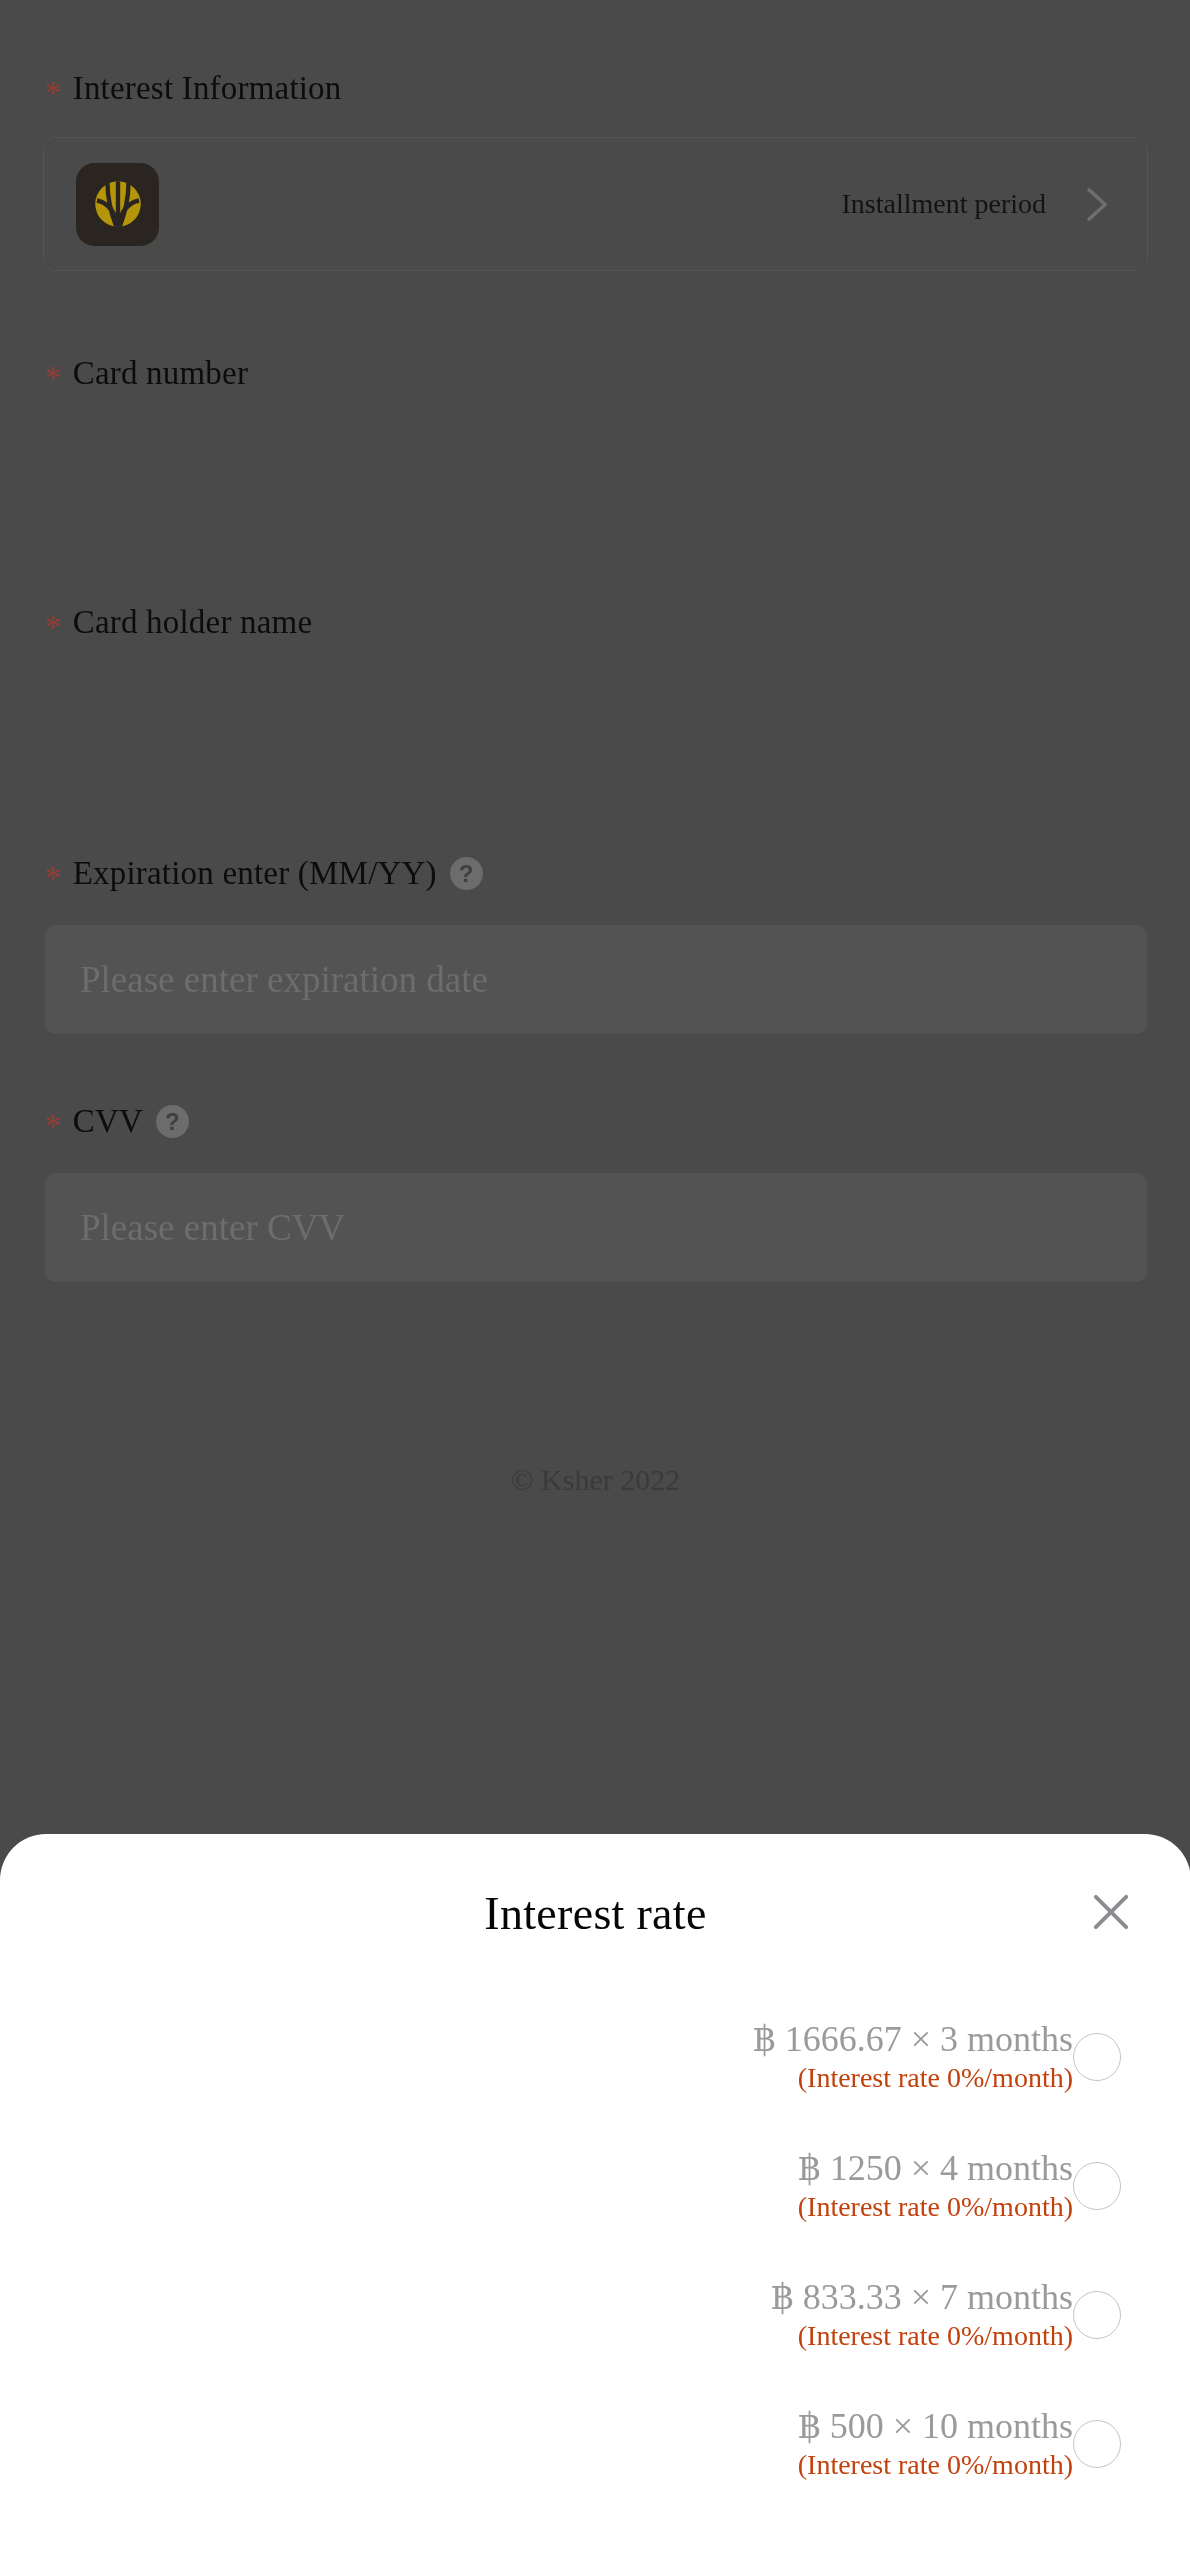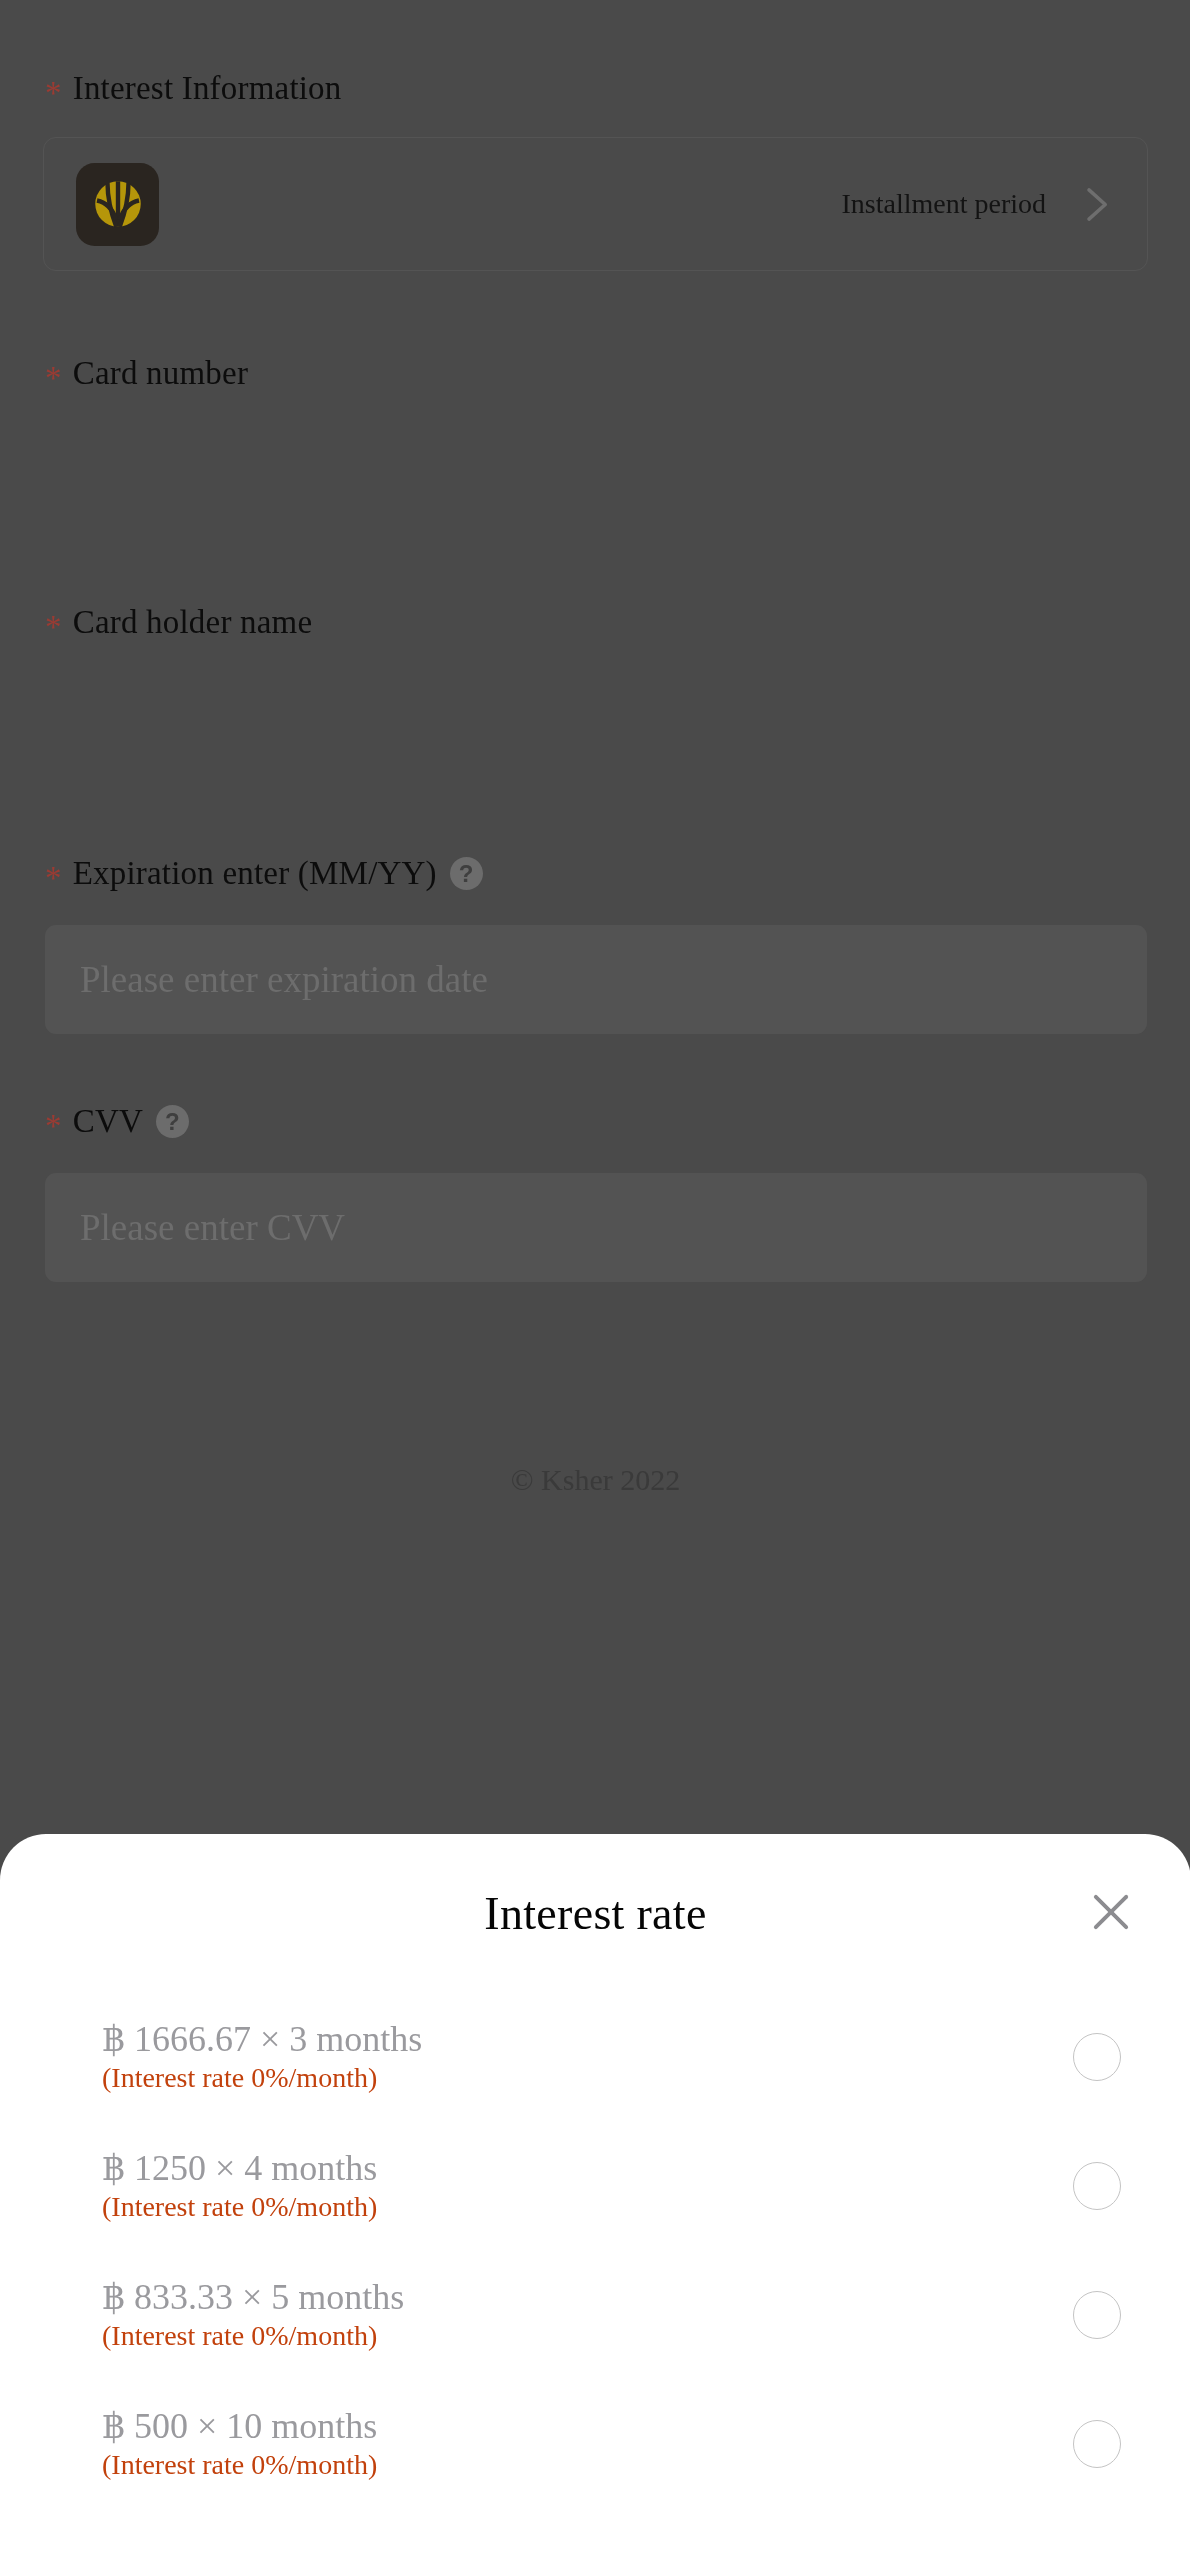--- a/index.html
+++ b/index.html
@@ -90,21 +90,21 @@
   }
   .sheet-title {
     font-size:46px; color:#060606; letter-spacing:0.3px;
   }
   .close-btn {
     position:absolute; right:48px; top:45px;
     width:65px; height:65px;
     display:flex; align-items:center; justify-content:center;
   }
 
-  .option-list { padding:0 0 0 0; }
+  .option-list { padding:0 0 0 0;text-align:right; }
   .option-row {
     display:flex; align-items:center;
     padding:0 57px 0 102px;
     height:129px;
   }
   .option-texts { flex:1; }
   .option-main {
     font-size:36px; color:#9a9a9e; line-height:1.18;
     white-space:nowrap;
   }
@@ -215,21 +215,21 @@
       <div class="option-row">
         <div class="option-texts">
           <div class="option-main">฿ 1250 × 4 months</div>
           <div class="option-sub">(Interest rate 0%/month)</div>
         </div>
         <div class="radio"></div>
       </div>
 
       <div class="option-row">
         <div class="option-texts">
-          <div class="option-main">฿ 833.33 × 5 months</div>
+          <div class="option-main">฿ 833.33 × 7 months</div>
           <div class="option-sub">(Interest rate 0%/month)</div>
         </div>
         <div class="radio"></div>
       </div>
 
       <div class="option-row">
         <div class="option-texts">
           <div class="option-main">฿ 500 × 10 months</div>
           <div class="option-sub">(Interest rate 0%/month)</div>
         </div>

